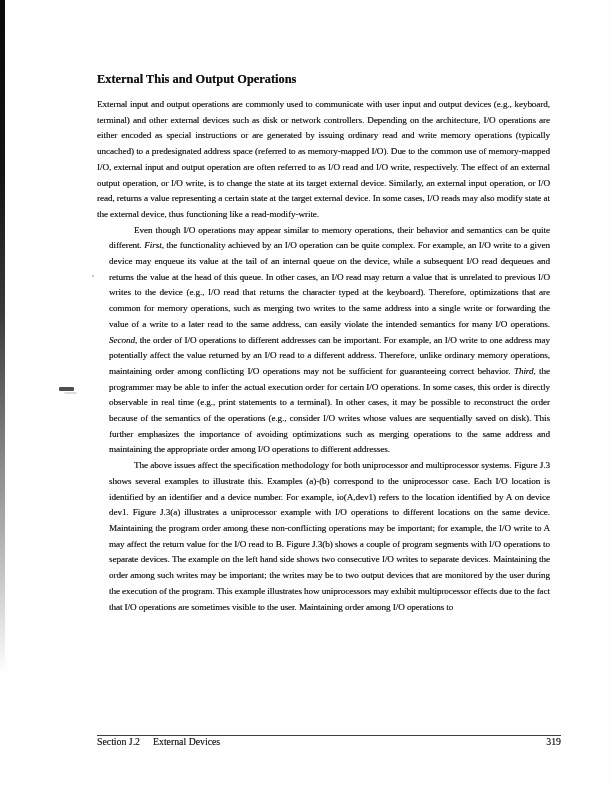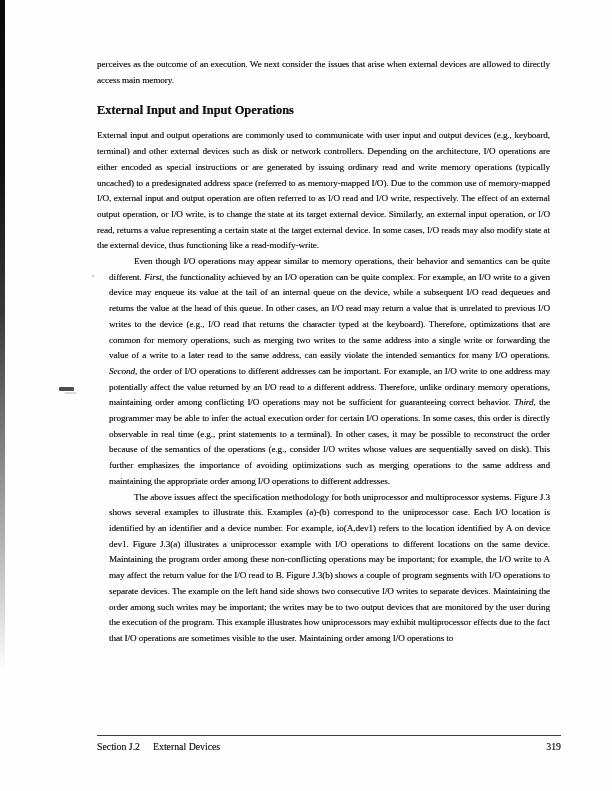--- a/index.html
+++ b/index.html
@@ -38,42 +38,40 @@
     margin:14px 0 9px 0;
     font-size:12.4px;font-weight:bold;color:#141414;
     letter-spacing:0;line-height:17px;
     text-shadow:0 0 0.5px rgba(10,10,10,0.7);
   }
   .em{font-style:italic;}
   
   .footer{
     position:absolute;left:97px;top:735px;width:464px;
     border-top:1px solid #3d3d3d;
-    padding-top:5px;
     display:flex;align-items:baseline;
     font-size:9.8px;color:#1b1b1b;
     text-shadow:0 0 0.5px rgba(10,10,10,0.55);
   }
   .footer .sec-label{margin-right:13px;}
   .footer .pageno{margin-left:auto;}
 </style>
 </head>
 <body>
 
 <div class="sheet">
 
   <div class="scan-bar"></div>
   <div class="scan-dash"></div>
   <div class="scan-speck"></div>
 
   <div class="content">
 
-    <p class="para">perceives as the outcome of an execution. We next consider the issues that arise when external devices are allowed to directly access main memory.</p>
 
-    <h2 class="heading">External Input and Input Operations</h2>
+    <h2 class="heading">External This and Output Operations</h2>
 
     <p class="para">External input and output operations are commonly used to communicate with user input and output devices (e.g., keyboard, terminal) and other external devices such as disk or network controllers. Depending on the architecture, I/O operations are either encoded as special instructions or are generated by issuing ordinary read and write memory operations (typically uncached) to a predesignated address space (referred to as memory-mapped I/O). Due to the common use of memory-mapped I/O, external input and output operation are often referred to as I/O read and I/O write, respectively. The effect of an external output operation, or I/O write, is to change the state at its target external device. Similarly, an external input operation, or I/O read, returns a value representing a certain state at the target external device. In some cases, I/O reads may also modify state at the external device, thus functioning like a read-modify-write.</p>
 
     <p class="para indent"><span>Even though I/O operations may appear similar to memory operations, their behavior and semantics can be quite different. </span><span class="em">First</span><span>, the functionality achieved by an I/O operation can be quite complex. For example, an I/O write to a given device may enqueue its value at the tail of an internal queue on the device, while a subsequent I/O read dequeues and returns the value at the head of this queue. In other cases, an I/O read may return a value that is unrelated to previous I/O writes to the device (e.g., I/O read that returns the character typed at the keyboard). Therefore, optimizations that are common for memory operations, such as merging two writes to the same address into a single write or forwarding the value of a write to a later read to the same address, can easily violate the intended semantics for many I/O operations. </span><span class="em">Second</span><span>, the order of I/O operations to different addresses can be important. For example, an I/O write to one address may potentially affect the value returned by an I/O read to a different address. Therefore, unlike ordinary memory operations, maintaining order among conflicting I/O operations may not be sufficient for guaranteeing correct behavior. </span><span class="em">Third</span><span>, the programmer may be able to infer the actual execution order for certain I/O operations. In some cases, this order is directly observable in real time (e.g., print statements to a terminal). In other cases, it may be possible to reconstruct the order because of the semantics of the operations (e.g., consider I/O writes whose values are sequentially saved on disk). This further emphasizes the importance of avoiding optimizations such as merging operations to the same address and maintaining the appropriate order among I/O operations to different addresses.</span></p>
 
     <p class="para indent">The above issues affect the specification methodology for both uniprocessor and multiprocessor systems. Figure J.3 shows several examples to illustrate this. Examples (a)-(b) correspond to the uniprocessor case. Each I/O location is identified by an identifier and a device number. For example, io(A,dev1) refers to the location identified by A on device dev1. Figure J.3(a) illustrates a uniprocessor example with I/O operations to different locations on the same device. Maintaining the program order among these non-conflicting operations may be important; for example, the I/O write to A may affect the return value for the I/O read to B. Figure J.3(b) shows a couple of program segments with I/O operations to separate devices. The example on the left hand side shows two consecutive I/O writes to separate devices. Maintaining the order among such writes may be important; the writes may be to two output devices that are monitored by the user during the execution of the program. This example illustrates how uniprocessors may exhibit multiprocessor effects due to the fact that I/O operations are sometimes visible to the user. Maintaining order among I/O operations to</p>
 
   </div>
 
   <div class="footer">

